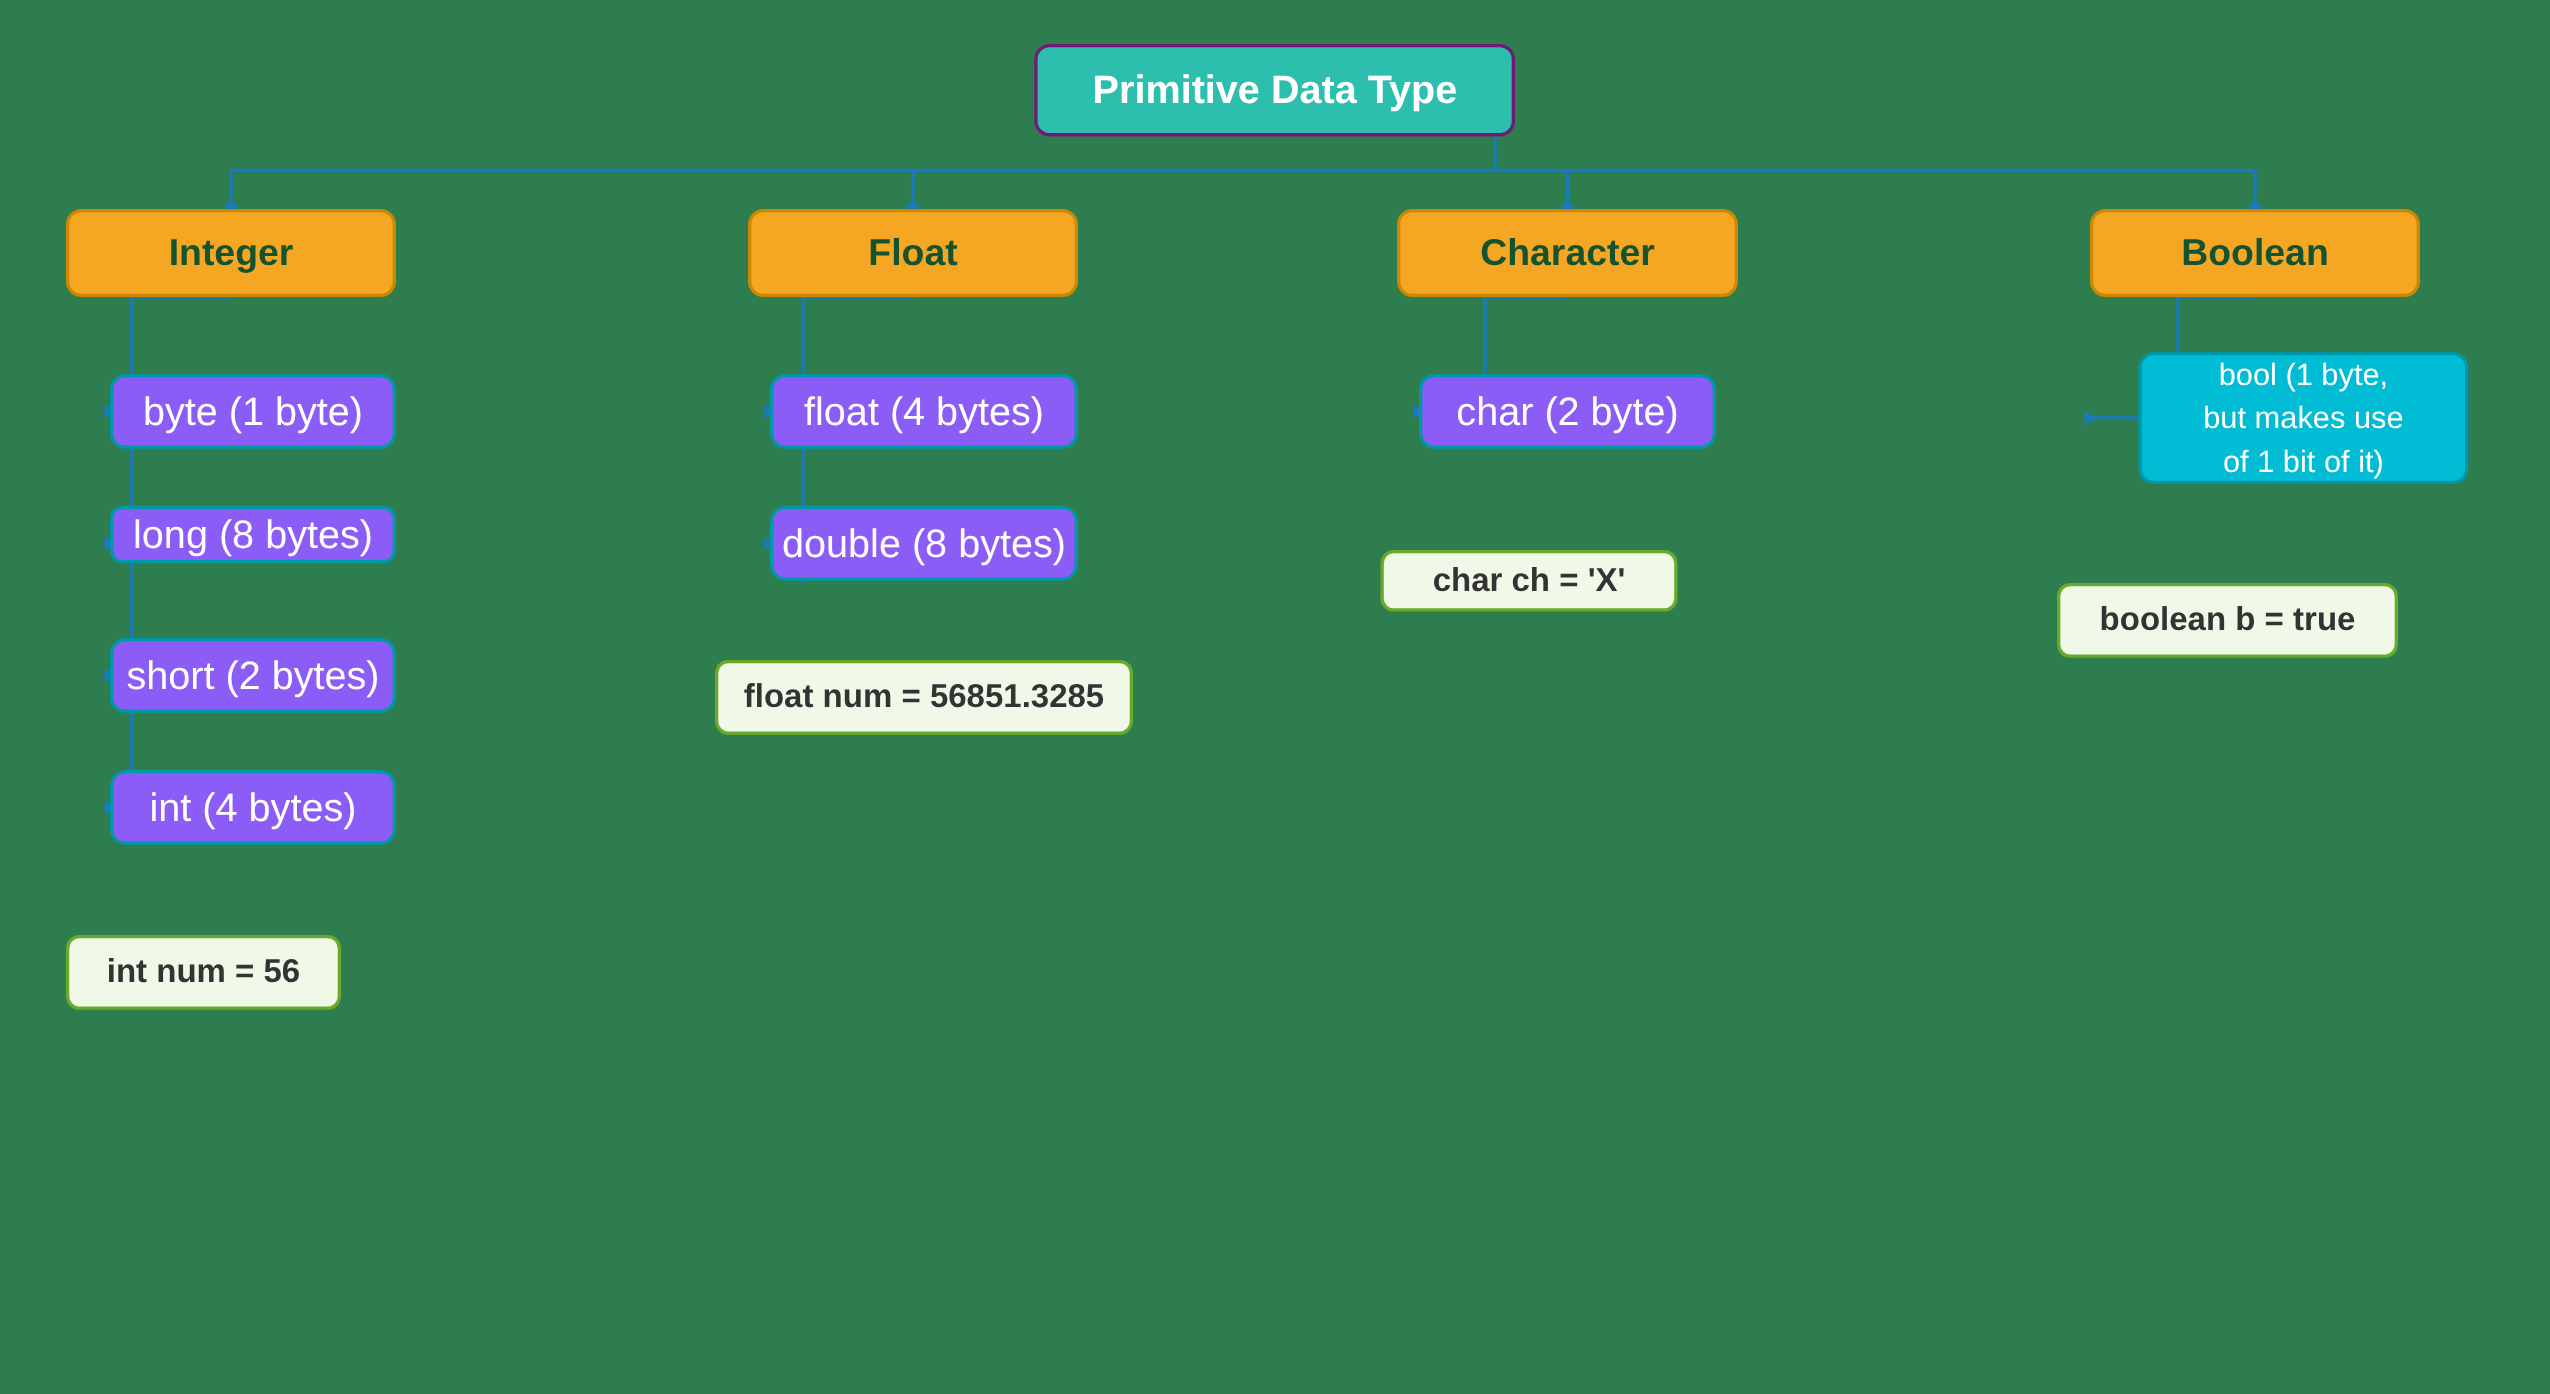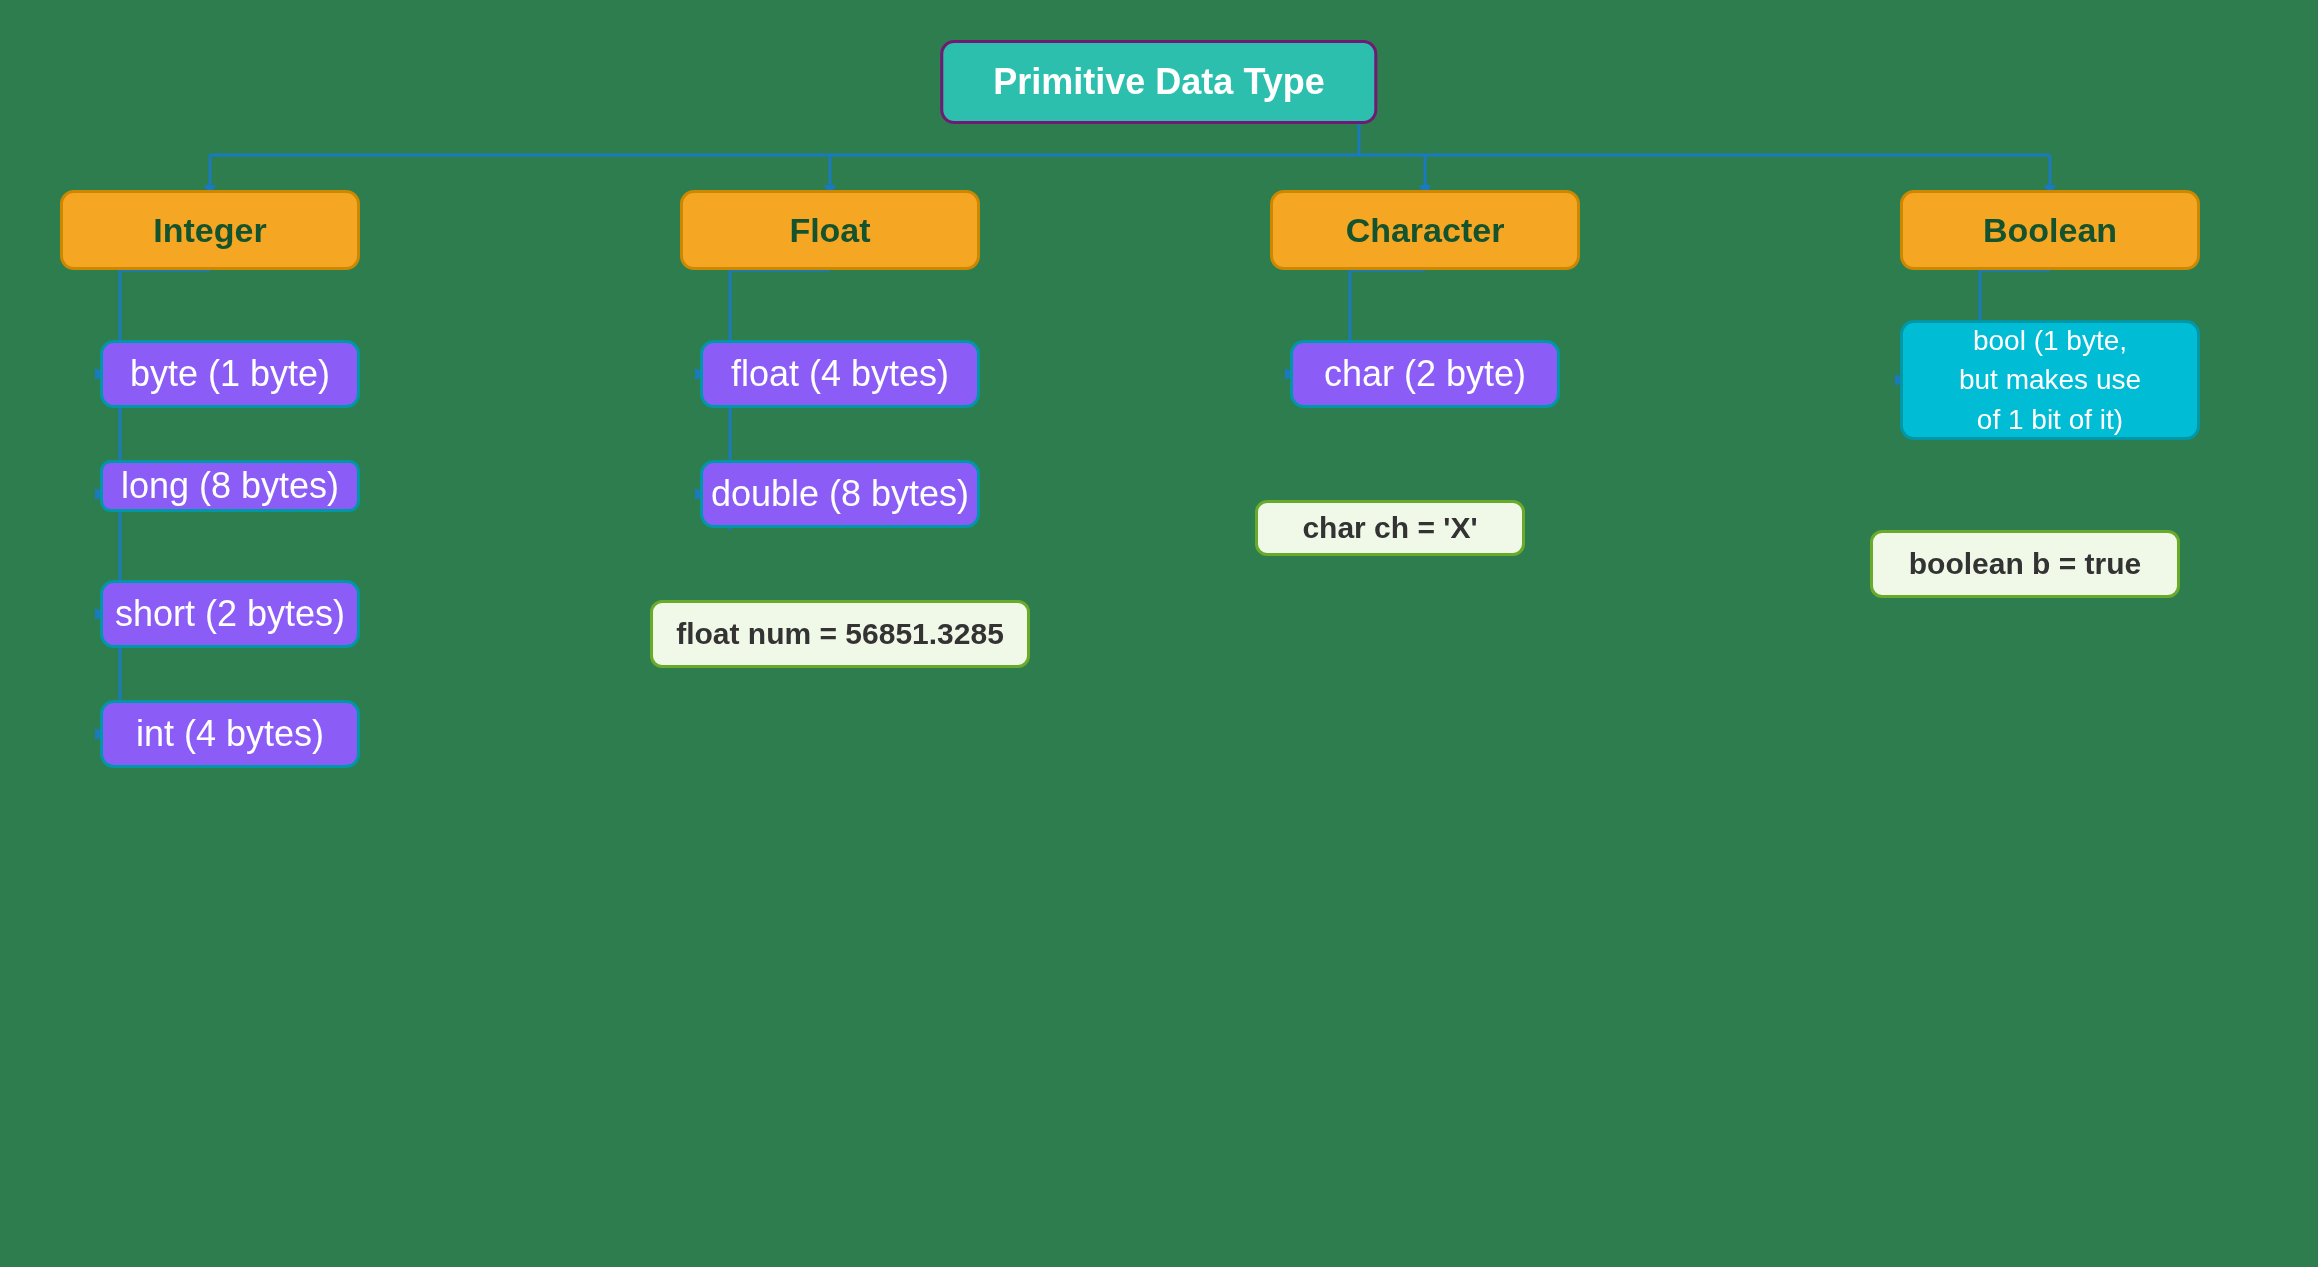--- a/index.html
+++ b/index.html
@@ -173,26 +173,27 @@
   <div class="child-node" style="left:100px; top:580px; width:260px; height:68px; display:flex; align-items:center; justify-content:center;">short (2 bytes)</div>
 
   <div class="child-node" style="left:100px; top:700px; width:260px; height:68px; display:flex; align-items:center; justify-content:center;">int (4 bytes)</div>
 
   <div class="child-node" style="left:700px; top:340px; width:280px; height:68px; display:flex; align-items:center; justify-content:center;">float (4 bytes)</div>
 
   <div class="child-node" style="left:700px; top:460px; width:280px; height:68px; display:flex; align-items:center; justify-content:center;">double (8 bytes)</div>
 
   <div class="child-node" style="left:1290px; top:340px; width:270px; height:68px; display:flex; align-items:center; justify-content:center;">char (2 byte)</div>
 
-  <div class="child-node-multi" style="left:1900px; top:320px; width:300px; height:120px; display:flex; align-items:center; justify-content:center;">
+  <div class="child-node-multi" style="left:1944px; top:320px; width:300px; height:120px; display:flex; align-items:center; justify-content:center;">
     <span style="white-space:pre-line; font-size:28px; color:white;">bool (1 byte,
 but makes use
 of 1 bit of it)</span>
   </div>
 
+  <div class="example-node" style="left:60px; top:850px; width:250px; height:68px; display:flex; align-items:center; justify-content:center;">int num = 56</div>
 
   <div class="example-node" style="left:650px; top:600px; width:380px; height:68px; display:flex; align-items:center; justify-content:center;">float num = 56851.3285</div>
 
   <div class="example-node" style="left:1255px; top:500px; width:270px; height:56px; display:flex; align-items:center; justify-content:center;">char ch = 'X'</div>
 
   <div class="example-node" style="left:1870px; top:530px; width:310px; height:68px; display:flex; align-items:center; justify-content:center;">boolean b = true</div>
 
 </div>
 
 </body></html>

